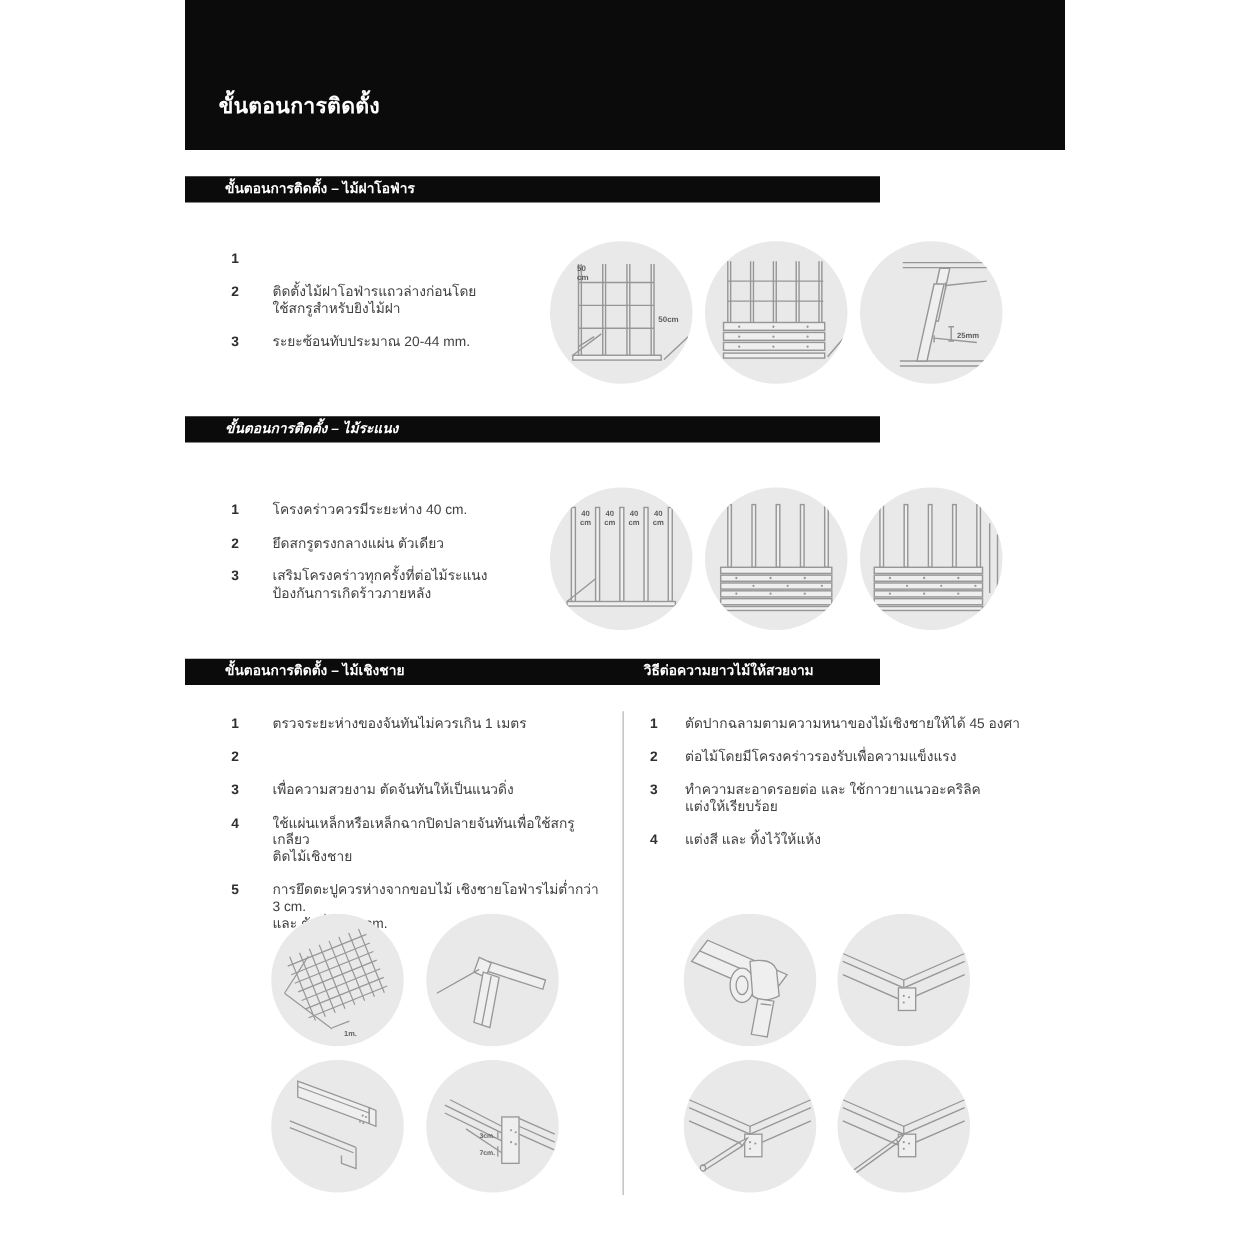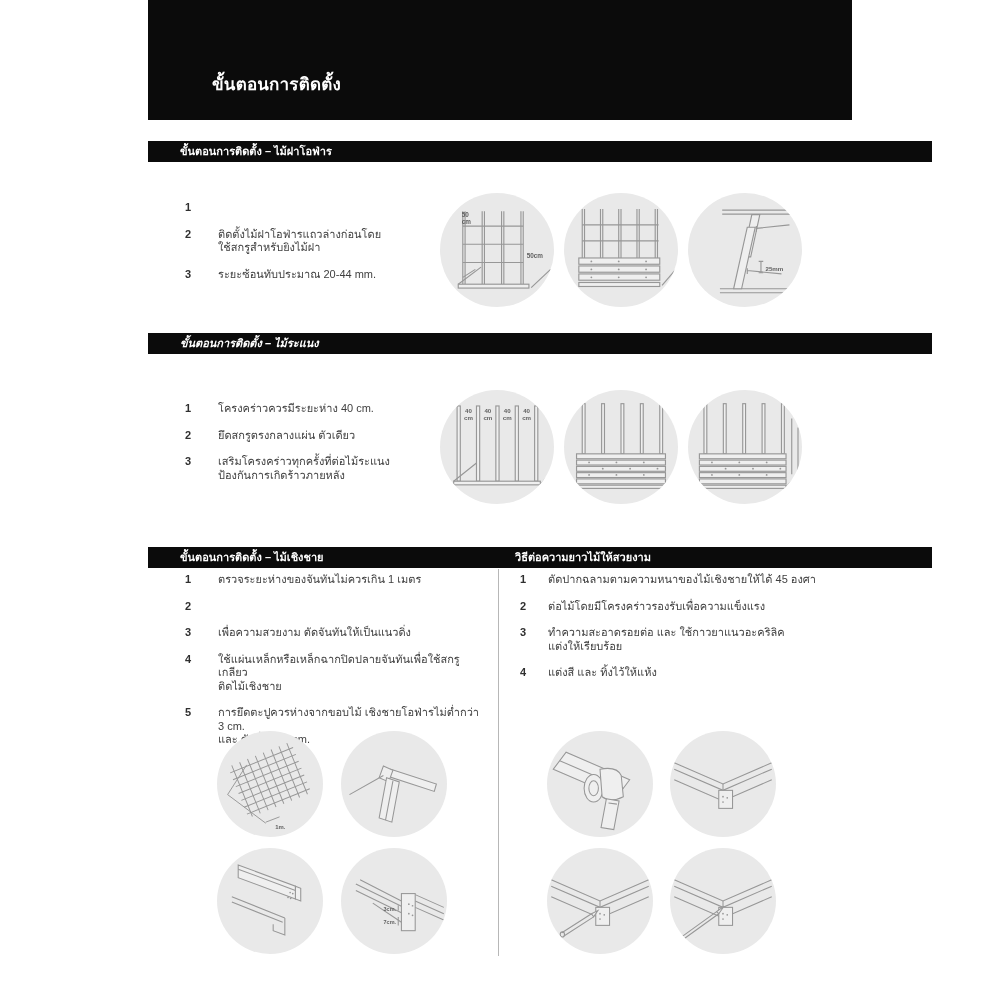--- a/index.html
+++ b/index.html
@@ -1,27 +1,27 @@
 <!DOCTYPE html>
 <html><head>
 <meta charset="utf-8">
 <style>
   * { margin:0; padding:0; box-sizing:border-box; }
   html,body { background:#ffffff; }
   body { font-family:"Liberation Sans", sans-serif; }
   .page { position:relative; width:1000px; height:1000px; background:#ffffff; overflow:hidden; }
 
   .banner { position:absolute; left:148px; top:0; width:704px; height:120px; background:#0b0b0b; }
-  .banner .title { position:absolute; left:27px; top:70px; color:#ffffff; font-size:17px; font-weight:bold; letter-spacing:.2px;margin-left:37px; }
-
-  .bar { position:absolute; left:148px; width:784px; height:21px; background:#0b0b0b; color:#ffffff; }
+  .banner .title { position:absolute; left:27px; top:70px; color:#ffffff; font-size:17px; font-weight:bold; letter-spacing:.2px; }
+
+  .bar { position:absolute; left:148px; width:556px; height:21px; background:#0b0b0b; color:#ffffff; }
   .bar span { position:absolute; top:0; line-height:21px; font-size:11px; font-weight:bold; }
   .bar .t1 { left:32px; }
   .bar .t2 { left:367px;text-align:right; }
-  #bar1 { top:141px; } #bar2 { top:333px;font-style:italic; } #bar3 { top:547px; }
+  #bar1 { top:141px; } #bar2 { top:333px;font-style:italic; } #bar3 { top:527px; }
 
   .steps { position:absolute; display:flex; flex-direction:column; gap:13px; }
   #steps1 { left:185px; top:201px; width:245px; }
   #steps2 { left:185px; top:402px; width:245px; }
   #steps3 { left:185px; top:573px; width:300px; }
   #steps4 { left:520px; top:573px; width:300px; }
   .step { display:flex; font-size:11px; line-height:13.5px; color:#3f3f3f; }
   .step .n { flex:none; width:33px; font-weight:bold; color:#2f2f2f; }
   #steps4 .step .n { width:28px; }
   .step .t { white-space:pre-line; }

